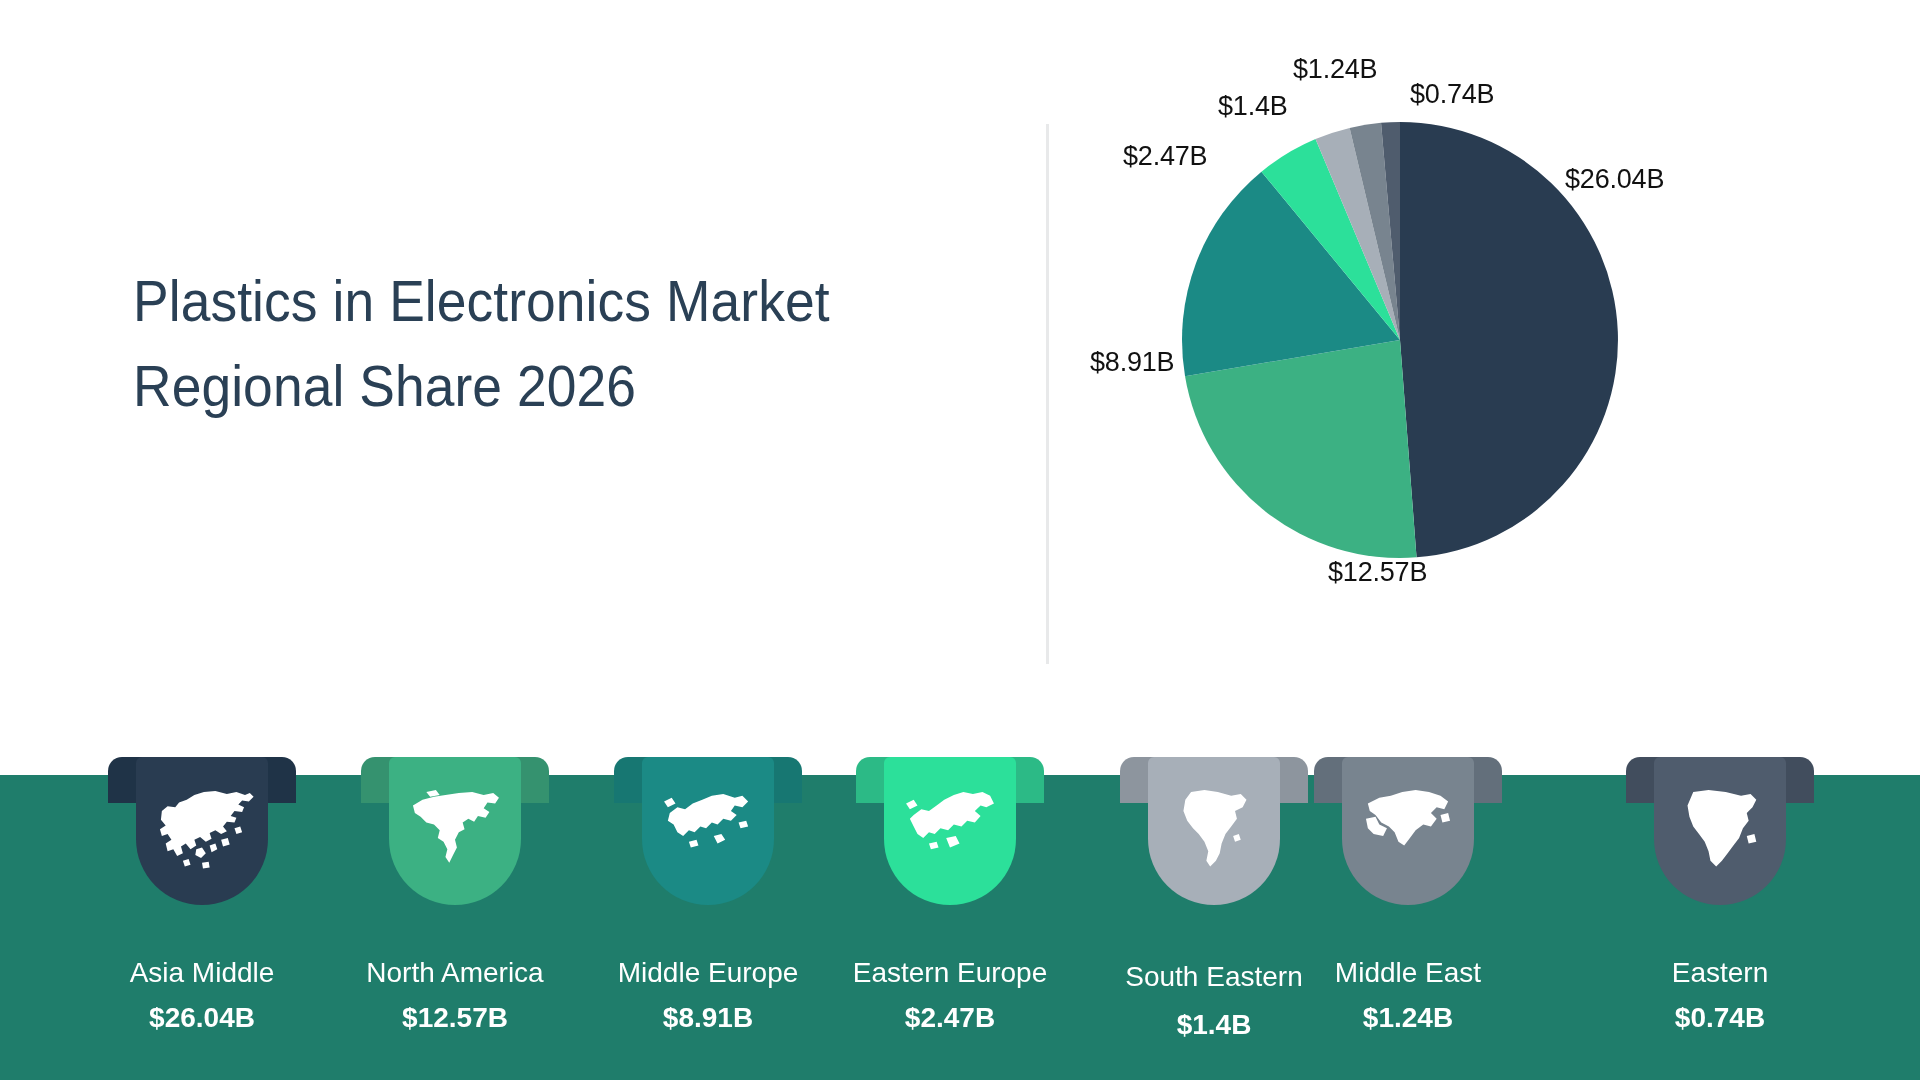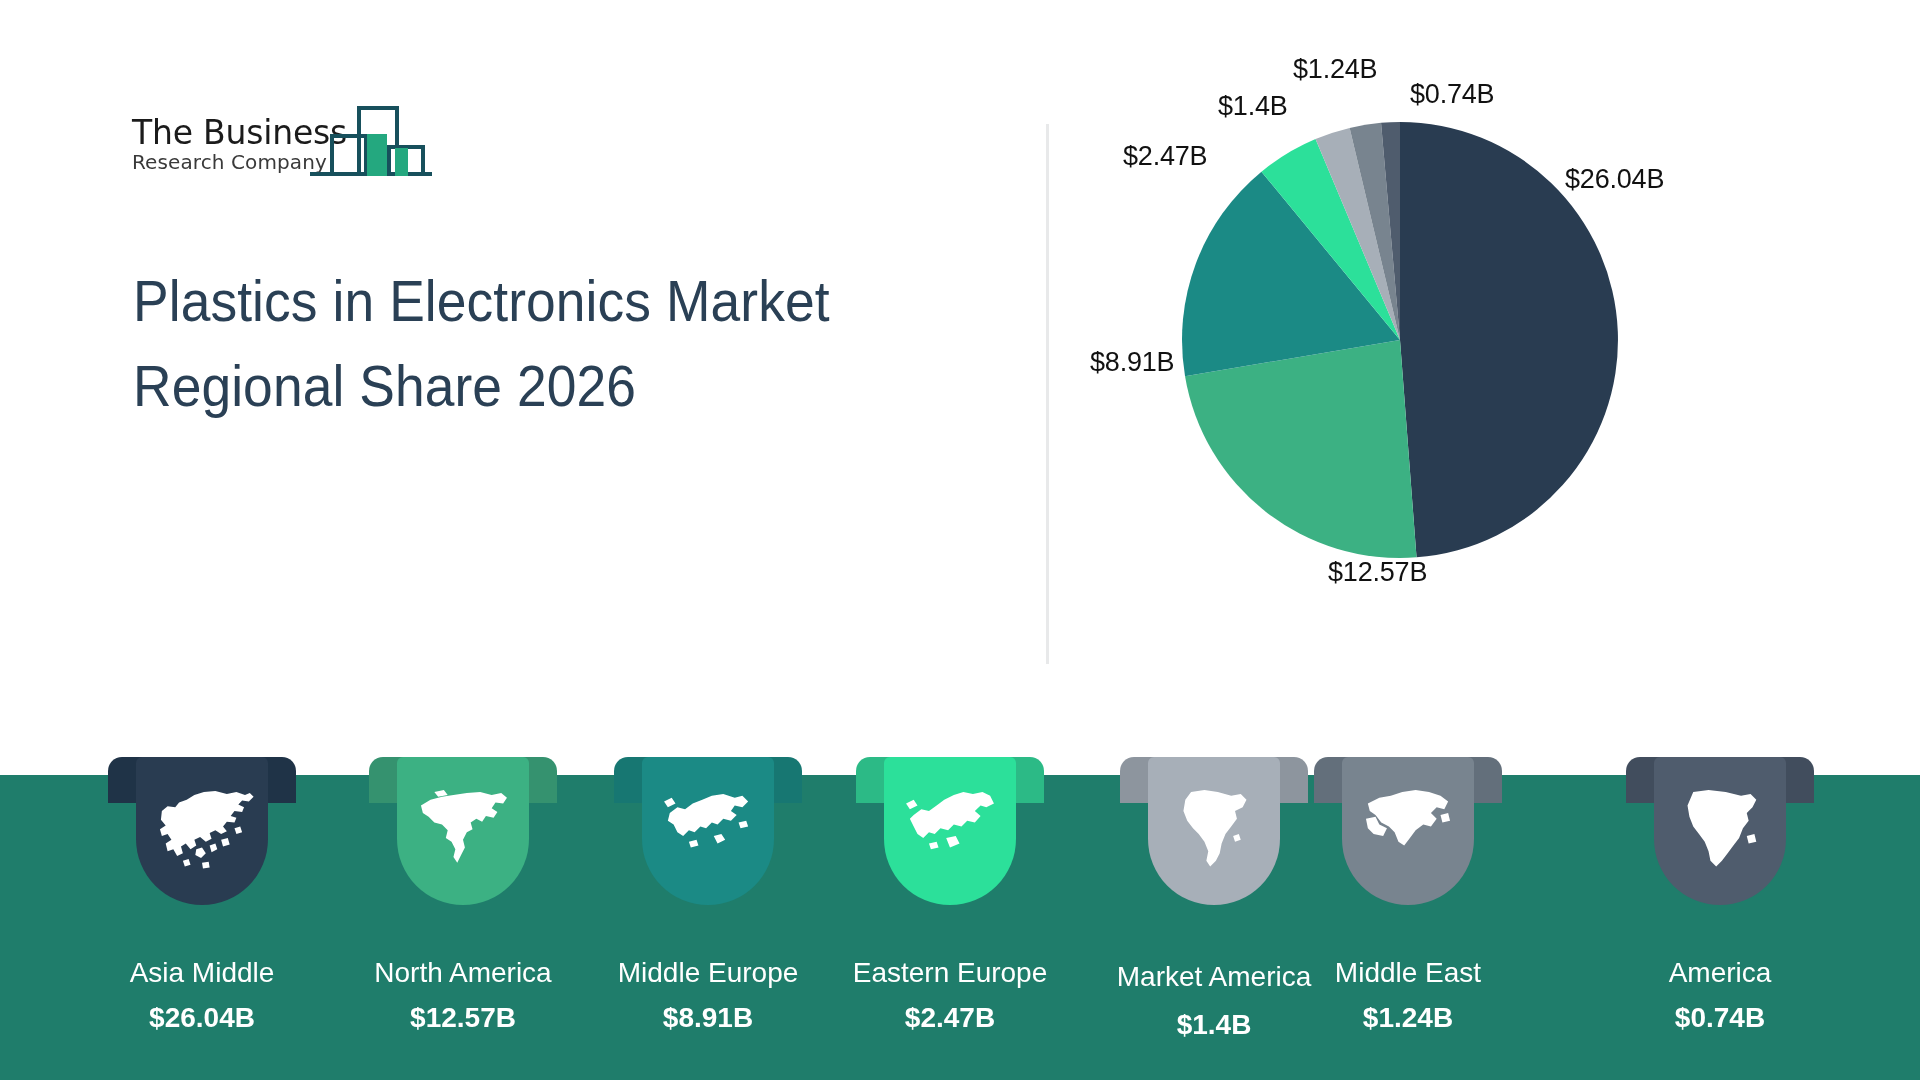--- a/index.html
+++ b/index.html
@@ -141,35 +141,20 @@
     white-space: nowrap;
   }
   .badge.shift .badge-name { top: 204px; }
   .badge.shift .badge-value { top: 252px; }
 </style>
 </head>
 <body>
 
 <div id="page">
 
-  <div id="logo">
-    <div id="logo-text">
-      <span id="logo-line1">The Business</span>
-      <span id="logo-line2">Research Company</span>
-    </div>
-    <svg id="logo-mark" width="122" height="80" viewBox="0 0 122 80">
-      <rect x="49" y="4" width="38" height="66" fill="none" stroke="#17505c" stroke-width="4"></rect>
-      <rect x="22" y="32" width="34" height="38" fill="none" stroke="#17505c" stroke-width="4"></rect>
-      <rect x="79" y="43" width="34" height="27" fill="none" stroke="#17505c" stroke-width="4"></rect>
-      <rect x="57" y="30" width="20" height="42" fill="#24a87f"></rect>
-      <rect x="85" y="44" width="13" height="28" fill="#24a87f"></rect>
-      <rect x="0" y="68" width="30" height="4" fill="#17505c"></rect>
-      <rect x="108" y="68" width="14" height="4" fill="#17505c"></rect>
-    </svg>
-  </div>
 
   <h1 id="title">Plastics in Electronics Market Regional Share 2026</h1>
 
   <div id="divider"></div>
 
   <div id="pie-wrap">
     <svg id="pie-svg" width="440" height="440" viewBox="0 0 440 440">
       <g id="pie-slices">
           <path d="M 220 220 L 220.00 2.00 A 218 218 0 0 1 236.54 437.37 Z" fill="#293c51"></path>
           <path d="M 220 220 L 236.54 437.37 A 218 218 0 0 1 5.03 256.21 Z" fill="#3cb183"></path>
@@ -199,21 +184,21 @@
         <div class="shield" style="background: rgb(41, 60, 81);">
           <div class="shield-map">
             <svg viewBox="0 0 100 90" xmlns="http://www.w3.org/2000/svg">
               <path d="M8,26 L14,21 L22,22 L26,17 L34,14 L42,9 L52,6 L64,5 L76,8 L86,6 L95,9 L100,7 L104,11 L99,16 L92,15 L88,19 L94,22 L92,27 L84,26 L80,31 L86,33 L84,38 L76,37 L72,42 L76,47 L70,50 L64,46 L58,49 L60,55 L54,58 L48,53 L42,56 L44,62 L38,66 L33,60 L28,63 L30,70 L24,73 L20,66 L14,68 L12,60 L18,56 L14,50 L8,52 L6,45 L12,41 L7,35 Z M44,66 L50,64 L54,70 L49,75 L43,72 Z M58,62 L64,60 L66,66 L60,69 Z M70,56 L77,54 L79,61 L72,63 Z M84,44 L90,42 L92,48 L86,50 Z M30,78 L36,76 L38,82 L32,84 Z M50,80 L57,79 L58,85 L51,86 Z" fill="#ffffff"></path>
             </svg>
           </div>
         </div>
         <div class="badge-name">Asia Middle</div>
         <div class="badge-value">$26.04B</div>
       </div>
-      <div class="badge" style="left: 361px; margin-left: 8px;">
+      <div class="badge" style="left: 361px;">
         <div class="ribbon" style="background: rgb(53, 146, 111);"></div>
         <div class="shield" style="background: rgb(60, 177, 131);">
           <div class="shield-map">
             <svg viewBox="0 0 100 90" xmlns="http://www.w3.org/2000/svg">
               <path d="M6,20 L16,14 L28,11 L40,9 L54,7 L68,6 L80,9 L90,7 L96,12 L92,18 L84,17 L80,23 L86,27 L82,33 L74,31 L70,37 L64,34 L58,38 L60,45 L54,48 L50,56 L52,64 L48,72 L44,80 L40,74 L42,66 L38,58 L32,54 L34,46 L28,40 L20,38 L14,32 L8,28 Z M72,12 L82,10 L86,16 L78,19 Z M20,6 L30,4 L34,9 L24,11 Z" fill="#ffffff"></path>
             </svg>
           </div>
         </div>
         <div class="badge-name">North America</div>
         <div class="badge-value">$12.57B</div>
@@ -244,21 +229,21 @@
       </div>
       <div class="badge shift" style="left: 1120px;">
         <div class="ribbon" style="background: rgb(141, 149, 158);"></div>
         <div class="shield" style="background: rgb(167, 175, 184);">
           <div class="shield-map">
             <svg viewBox="0 0 100 90" xmlns="http://www.w3.org/2000/svg">
               <path d="M26,6 L40,4 L54,6 L68,10 L78,8 L84,14 L80,22 L72,26 L74,34 L68,42 L62,50 L58,60 L56,70 L52,78 L46,84 L42,78 L44,68 L40,58 L34,50 L28,44 L22,36 L18,26 L20,14 Z M70,52 L76,50 L78,56 L72,58 Z" fill="#ffffff"></path>
             </svg>
           </div>
         </div>
-        <div class="badge-name">Market America</div>
+        <div class="badge-name">South Eastern</div>
         <div class="badge-value">$1.4B</div>
       </div>
       <div class="badge" style="left: 1314px;">
         <div class="ribbon" style="background: rgb(99, 111, 123);"></div>
         <div class="shield" style="background: rgb(120, 132, 143);">
           <div class="shield-map">
             <svg viewBox="0 0 100 90" xmlns="http://www.w3.org/2000/svg">
               <path d="M8,18 L20,12 L32,10 L44,6 L58,4 L72,6 L84,10 L92,16 L88,24 L80,22 L74,28 L80,34 L74,42 L66,40 L58,46 L52,54 L46,62 L40,58 L36,48 L30,42 L22,38 L16,30 L10,26 Z M6,34 L16,32 L20,40 L28,44 L24,52 L14,50 L8,44 Z M84,30 L92,28 L94,36 L86,38 Z" fill="#ffffff"></path>
             </svg>
           </div>
@@ -268,18 +253,18 @@
       </div>
       <div class="badge" style="left: 1626px;">
         <div class="ribbon" style="background: rgb(65, 77, 93);"></div>
         <div class="shield" style="background: rgb(79, 92, 109);">
           <div class="shield-map">
             <svg viewBox="0 0 100 90" xmlns="http://www.w3.org/2000/svg">
               <path d="M22,6 L38,4 L56,6 L72,10 L82,8 L88,14 L84,22 L78,28 L80,36 L74,44 L70,54 L64,62 L58,70 L52,78 L46,84 L40,78 L38,68 L34,58 L28,50 L22,42 L18,32 L16,20 Z M78,52 L86,50 L88,58 L80,60 Z" fill="#ffffff"></path>
             </svg>
           </div>
         </div>
-        <div class="badge-name">America</div>
+        <div class="badge-name">Eastern</div>
         <div class="badge-value">$0.74B</div>
       </div>
     </div>
 
 </div>
 
 </body></html>

